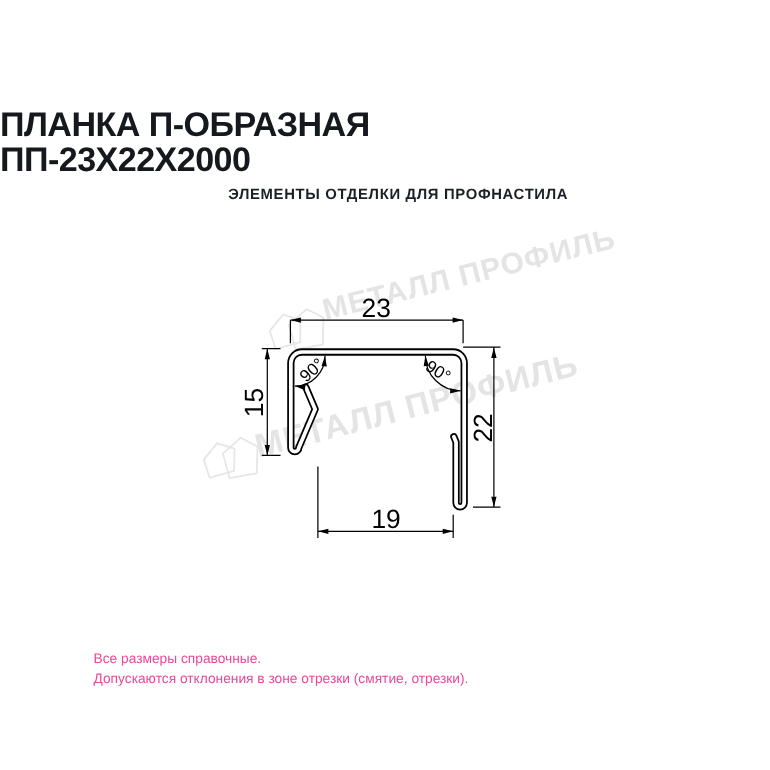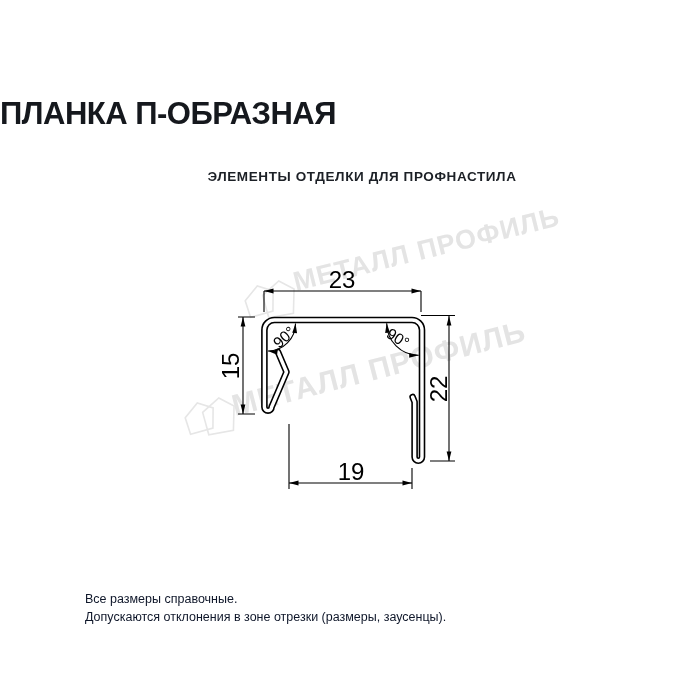--- a/index.html
+++ b/index.html
@@ -3,37 +3,37 @@
 <meta charset="utf-8">
 <style>
   html,body{margin:0;padding:0;background:#ffffff;}
   .page{position:relative;width:700px;height:700px;background:#ffffff;overflow:hidden;
         font-family:"Liberation Sans","DejaVu Sans",sans-serif;}
   .title{position:absolute;left:0;top:98px;width:700px;
          font-size:31px;line-height:31px;font-weight:700;letter-spacing:-0.5px;
          color:#15181d;white-space:pre;}
   .subtitle{position:absolute;left:0;top:169px;width:700px;text-align:center;
             font-size:13.5px;font-weight:700;letter-spacing:0.6px;color:#1c2026;margin-left:12px;}
-  .footer{position:absolute;left:85px;top:590px;font-size:12.5px;line-height:18px;color:#0f172a;}
+  .footer{position:absolute;left:85px;top:590px;font-size:12.5px;line-height:18px;color:#ec4899;}
   svg text{font-family:"Liberation Sans","DejaVu Sans",sans-serif;}
   .dimtxt{font-size:24px;fill:#000000;}
   .angtxt{font-size:15.5px;fill:#000000;}
   .wmtext{fill:#e4e4e4;font-weight:700;letter-spacing:1px;}
   .wmshape{fill:none;stroke:#e6e6e6;stroke-width:1.6;}
   .dimline{stroke:#000000;stroke-width:1.1;fill:none;}
   .arrow{fill:#000000;}
   .tube-outer{fill:none;stroke:#000000;stroke-width:6.6;stroke-linejoin:round;stroke-linecap:round;}
   .tube-inner{fill:none;stroke:#ffffff;stroke-width:3.4;stroke-linejoin:round;stroke-linecap:round;}
 </style>
 </head>
 <body>
 
 <div class="page">
 
-  <div class="title"><span>ПЛАНКА П-ОБРАЗНАЯ</span><br></div>
+  <div class="title"><span>ПЛАНКА П-ОБРАЗНАЯ</span><br><span>ПП-23Х22Х2000</span></div>
 
   <div class="subtitle">ЭЛЕМЕНТЫ ОТДЕЛКИ ДЛЯ ПРОФНАСТИЛА</div>
 
   <svg width="700" height="700" viewBox="0 0 700 700">
 
     <g>
       <g transform="translate(243,285) rotate(-8)">
         <polygon class="wmshape" points="0,16 14,3 29,10 26,30 3,33"></polygon>
         <polygon class="wmshape" points="18,13 36,1 50,11 46,35 21,36"></polygon>
       </g>
@@ -89,16 +89,16 @@
     <g>
       <path class="dimline" d="M386.7 323.3 A32 32 0 0 0 418.7 355.3"></path>
       <polygon class="arrow" points="0,0 9.5,-2.4 9.5,2.4" transform="translate(386.7,323.3) rotate(85)"></polygon>
       <polygon class="arrow" points="0,0 9.5,-2.4 9.5,2.4" transform="translate(418.7,355.3) rotate(180)"></polygon>
       <text class="angtxt" x="398" y="338" text-anchor="middle" dominant-baseline="central" transform="rotate(32 398 338)">90°</text>
     </g>
   </svg>
 
   <div class="footer">
     <div>Все размеры справочные.</div>
-    <div>Допускаются отклонения в зоне отрезки (размеры, заусенцы).</div>
+    <div>Допускаются отклонения в зоне отрезки (смятие, отрезки).</div>
   </div>
 
 </div>
 
 </body></html>

